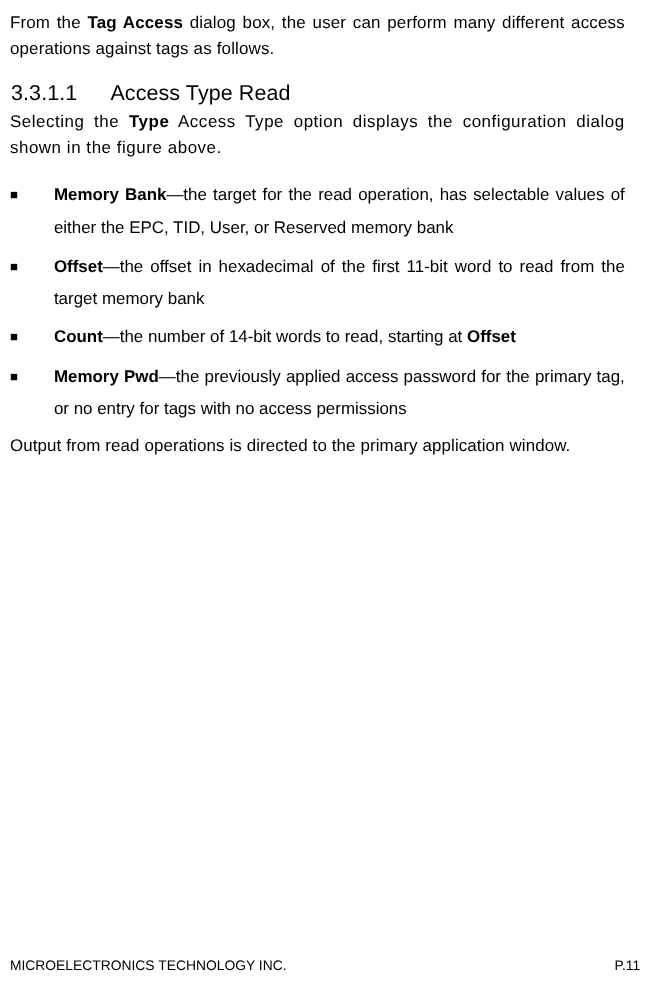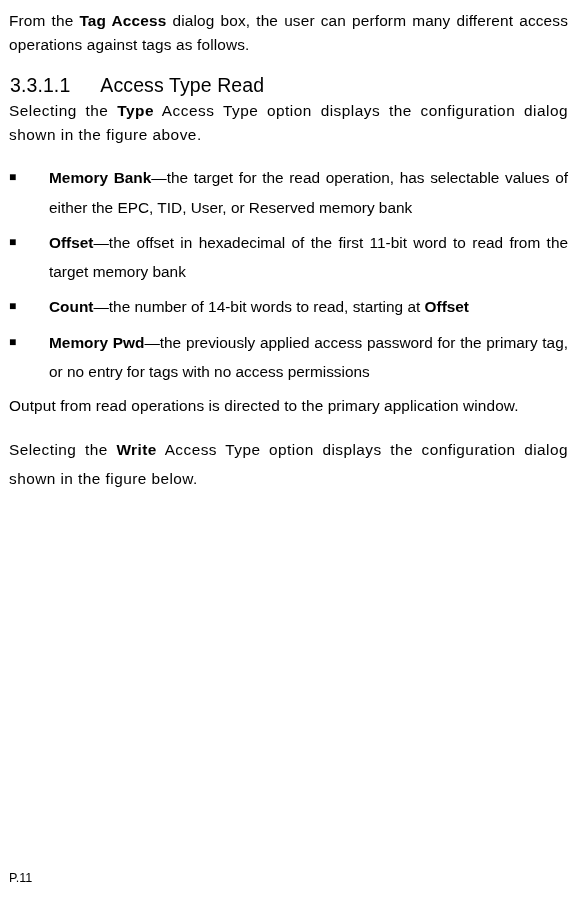--- a/index.html
+++ b/index.html
@@ -115,20 +115,18 @@
     </li>
     <li>
       <span class="marker">■</span>
       <span class="bold">Memory Pwd</span><span>—the previously applied access password for the primary tag, or no entry for tags with no access permissions</span>
     </li>
   </ul>
 
   <p class="body-text" style="">Output from read operations is directed to the primary application window.</p>
 
 
-  <p class="sub-p" style="letter-spacing:0.45px; line-height:1.9;">
-    <span>Selecting the </span><span class="bold">Write</span><span> Access Type option displays the configuration dialog shown in the figure below.</span>
-  </p>
 
   <div class="footer">
+    <span>MICROELECTRONICS TECHNOLOGY INC.</span>
     <span>P.11</span>
   </div>
 </div>
 
 </body></html>

